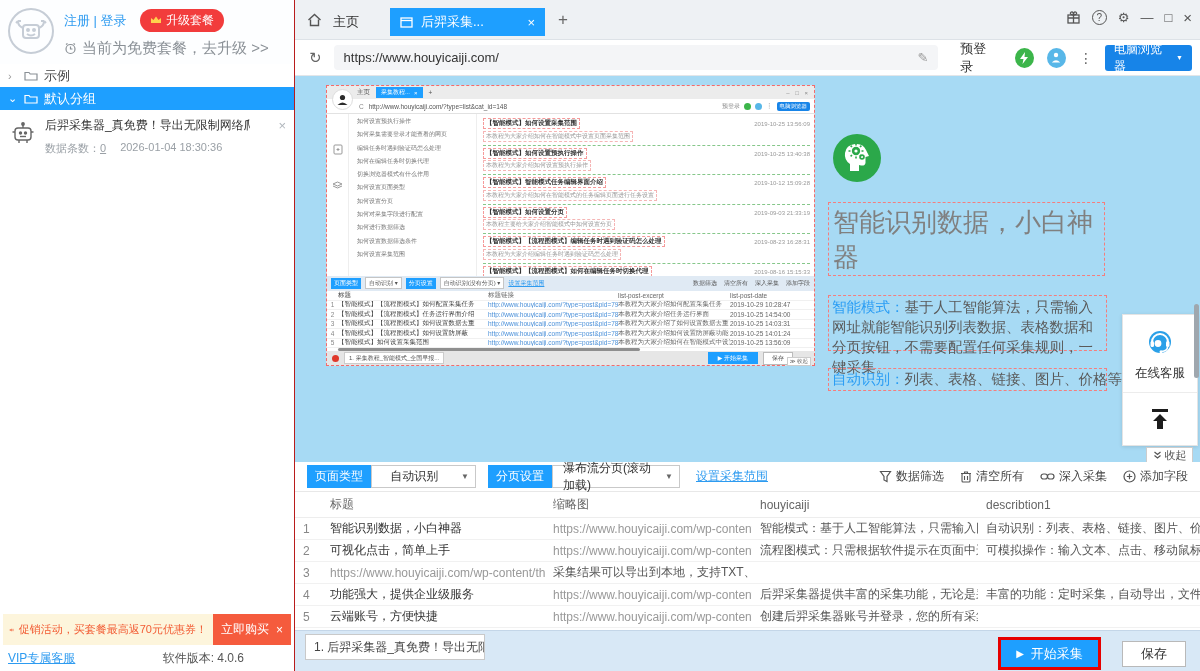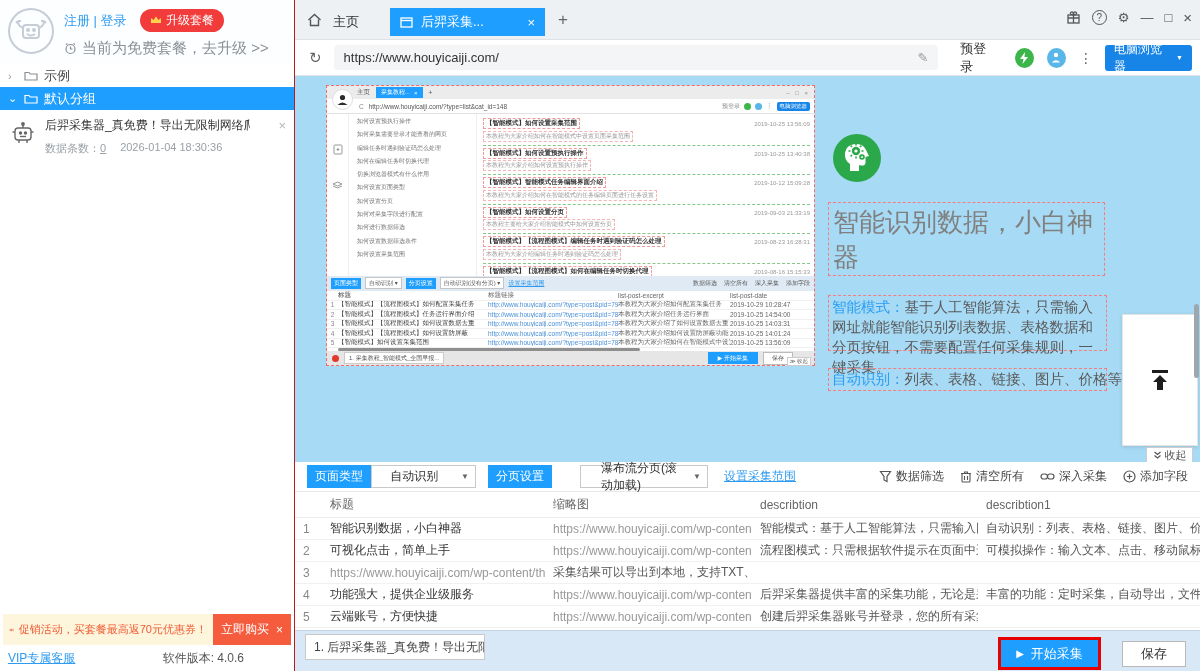--- a/index.html
+++ b/index.html
@@ -123,21 +123,21 @@
   .ns-start { margin-left:auto; background:#1e9fff; color:#fff; font-size:6px; padding:1.5px 10px; }
   .ns-save { background:#fff; border:1px solid #bbb; color:#555; font-size:6px; padding:1px 8px; margin-right:16px; }
 
   
   .panel { position:absolute; left:0; top:462px; width:100%; height:168px; background:#fff; }
   .ptoolbar { height:30px; display:flex; align-items:center; border-bottom:1px solid #e8e8e8; }
   .chip { background:#1e9fff; color:#fff; font-size:12px; height:23px; display:flex; align-items:center; padding:0 8px; margin-left:12px; }
   .dd { height:23px; border:1px solid #c9c9c9; background:#fff; display:flex; align-items:center; font-size:12px; color:#333; padding:0 6px 0 12px; gap:10px; }
   .dd .caret { font-size:8px; color:#666; margin-left:auto; }
   .dd1 { width:105px; }
-  .dd2 { width:128px; padding-left:20px;margin-left:28px; }
+  .dd2 { width:128px; padding-left:10px; }
   .range-link { color:#2e9bf0; text-decoration:underline; font-size:12px; margin-left:16px; }
   .pactions { margin-left:auto; display:flex; align-items:center; gap:16px; margin-right:12px; color:#444; font-size:12px; }
   .pact { display:flex; align-items:center; gap:4px; }
   .grid-row { display:grid; grid-template-columns:27px 223px 207px 226px 1fr; align-items:center; }
   .thead { height:26px; border-bottom:1px solid #ededed; color:#666; }
   .thead div, .trow div { padding-left:8px; white-space:nowrap; overflow:hidden; font-size:12px; }
   .trow { height:22px; border-bottom:1px solid #f1f1f1; }
   .trow .cn { color:#888; }
   .trow .ct { color:#333; }
   .trow .cu { color:#999; }
@@ -513,20 +513,32 @@
     </div>
     <div class="hero-title dashed">智能识别数据，小白神器</div>
     <div class="hero-para dashed">
       <span class="blue-label">智能模式：</span><span>基于人工智能算法，只需输入网址就能智能识别列表数据、表格数据和分页按钮，不需要配置任何采集规则，一键采集。</span>
     </div>
     <div class="hero-auto dashed">
       <span class="blue-label">自动识别：</span><span>列表、表格、链接、图片、价格等</span>
     </div>
 
     <div class="svc-card">
+      <div class="svc-top">
+        <svg width="30" height="28" viewBox="0 0 30 28">
+          <circle cx="15" cy="13" r="11" fill="#2aa0e8"></circle>
+          <path d="M7 13 a8 8 0 0 1 16 0" fill="none" stroke="#fff" stroke-width="2"></path>
+          <rect x="5.5" y="12" width="3.5" height="6" rx="1.5" fill="#fff"></rect>
+          <rect x="21" y="12" width="3.5" height="6" rx="1.5" fill="#fff"></rect>
+          <path d="M22.5 18 q0 4 -6 4.5" fill="none" stroke="#fff" stroke-width="1.6"></path>
+          <circle cx="16" cy="22.7" r="1.5" fill="#fff"></circle>
+          <circle cx="13" cy="14.5" r="3.4" fill="#fff"></circle>
+        </svg>
+        <span class="svc-label">在线客服</span>
+      </div>
       <div class="svc-up">
         <svg width="26" height="26" viewBox="0 0 26 26">
           <rect x="5" y="3" width="16" height="3" fill="#1d1d1d"></rect>
           <path d="M13 8 L20 15 H16 V23 H10 V15 H6 Z" fill="#1d1d1d"></path>
         </svg>
       </div>
     </div>
     <div class="collapse-btn">
       <svg width="9" height="9" viewBox="0 0 9 9" fill="none" stroke="#555" stroke-width="1.2">
           <path d="M1.5 1 L4.5 3.5 L7.5 1 M1.5 4.5 L4.5 7 L7.5 4.5"></path>
@@ -577,21 +589,21 @@
               <path d="M6.5 3.8 V9.2 M3.8 6.5 H9.2"></path>
             </svg>
           <span>添加字段</span>
         </span>
       </span>
     </div>
     <div class="grid-row thead">
       <div></div>
       <div>标题</div>
       <div>缩略图</div>
-      <div>describtion</div>
+      <div>houyicaiji</div>
       <div>describtion1</div>
     </div>
     <div>
 
         <div class="grid-row trow">
           <div class="cn">1</div>
           <div class="ct">智能识别数据，小白神器</div>
           <div class="cu">https://www.houyicaiji.com/wp-content/them...</div>
           <div class="cd">智能模式：基于人工智能算法，只需输入网...</div>
           <div class="cd">自动识别：列表、表格、链接、图片、价格等</div>

